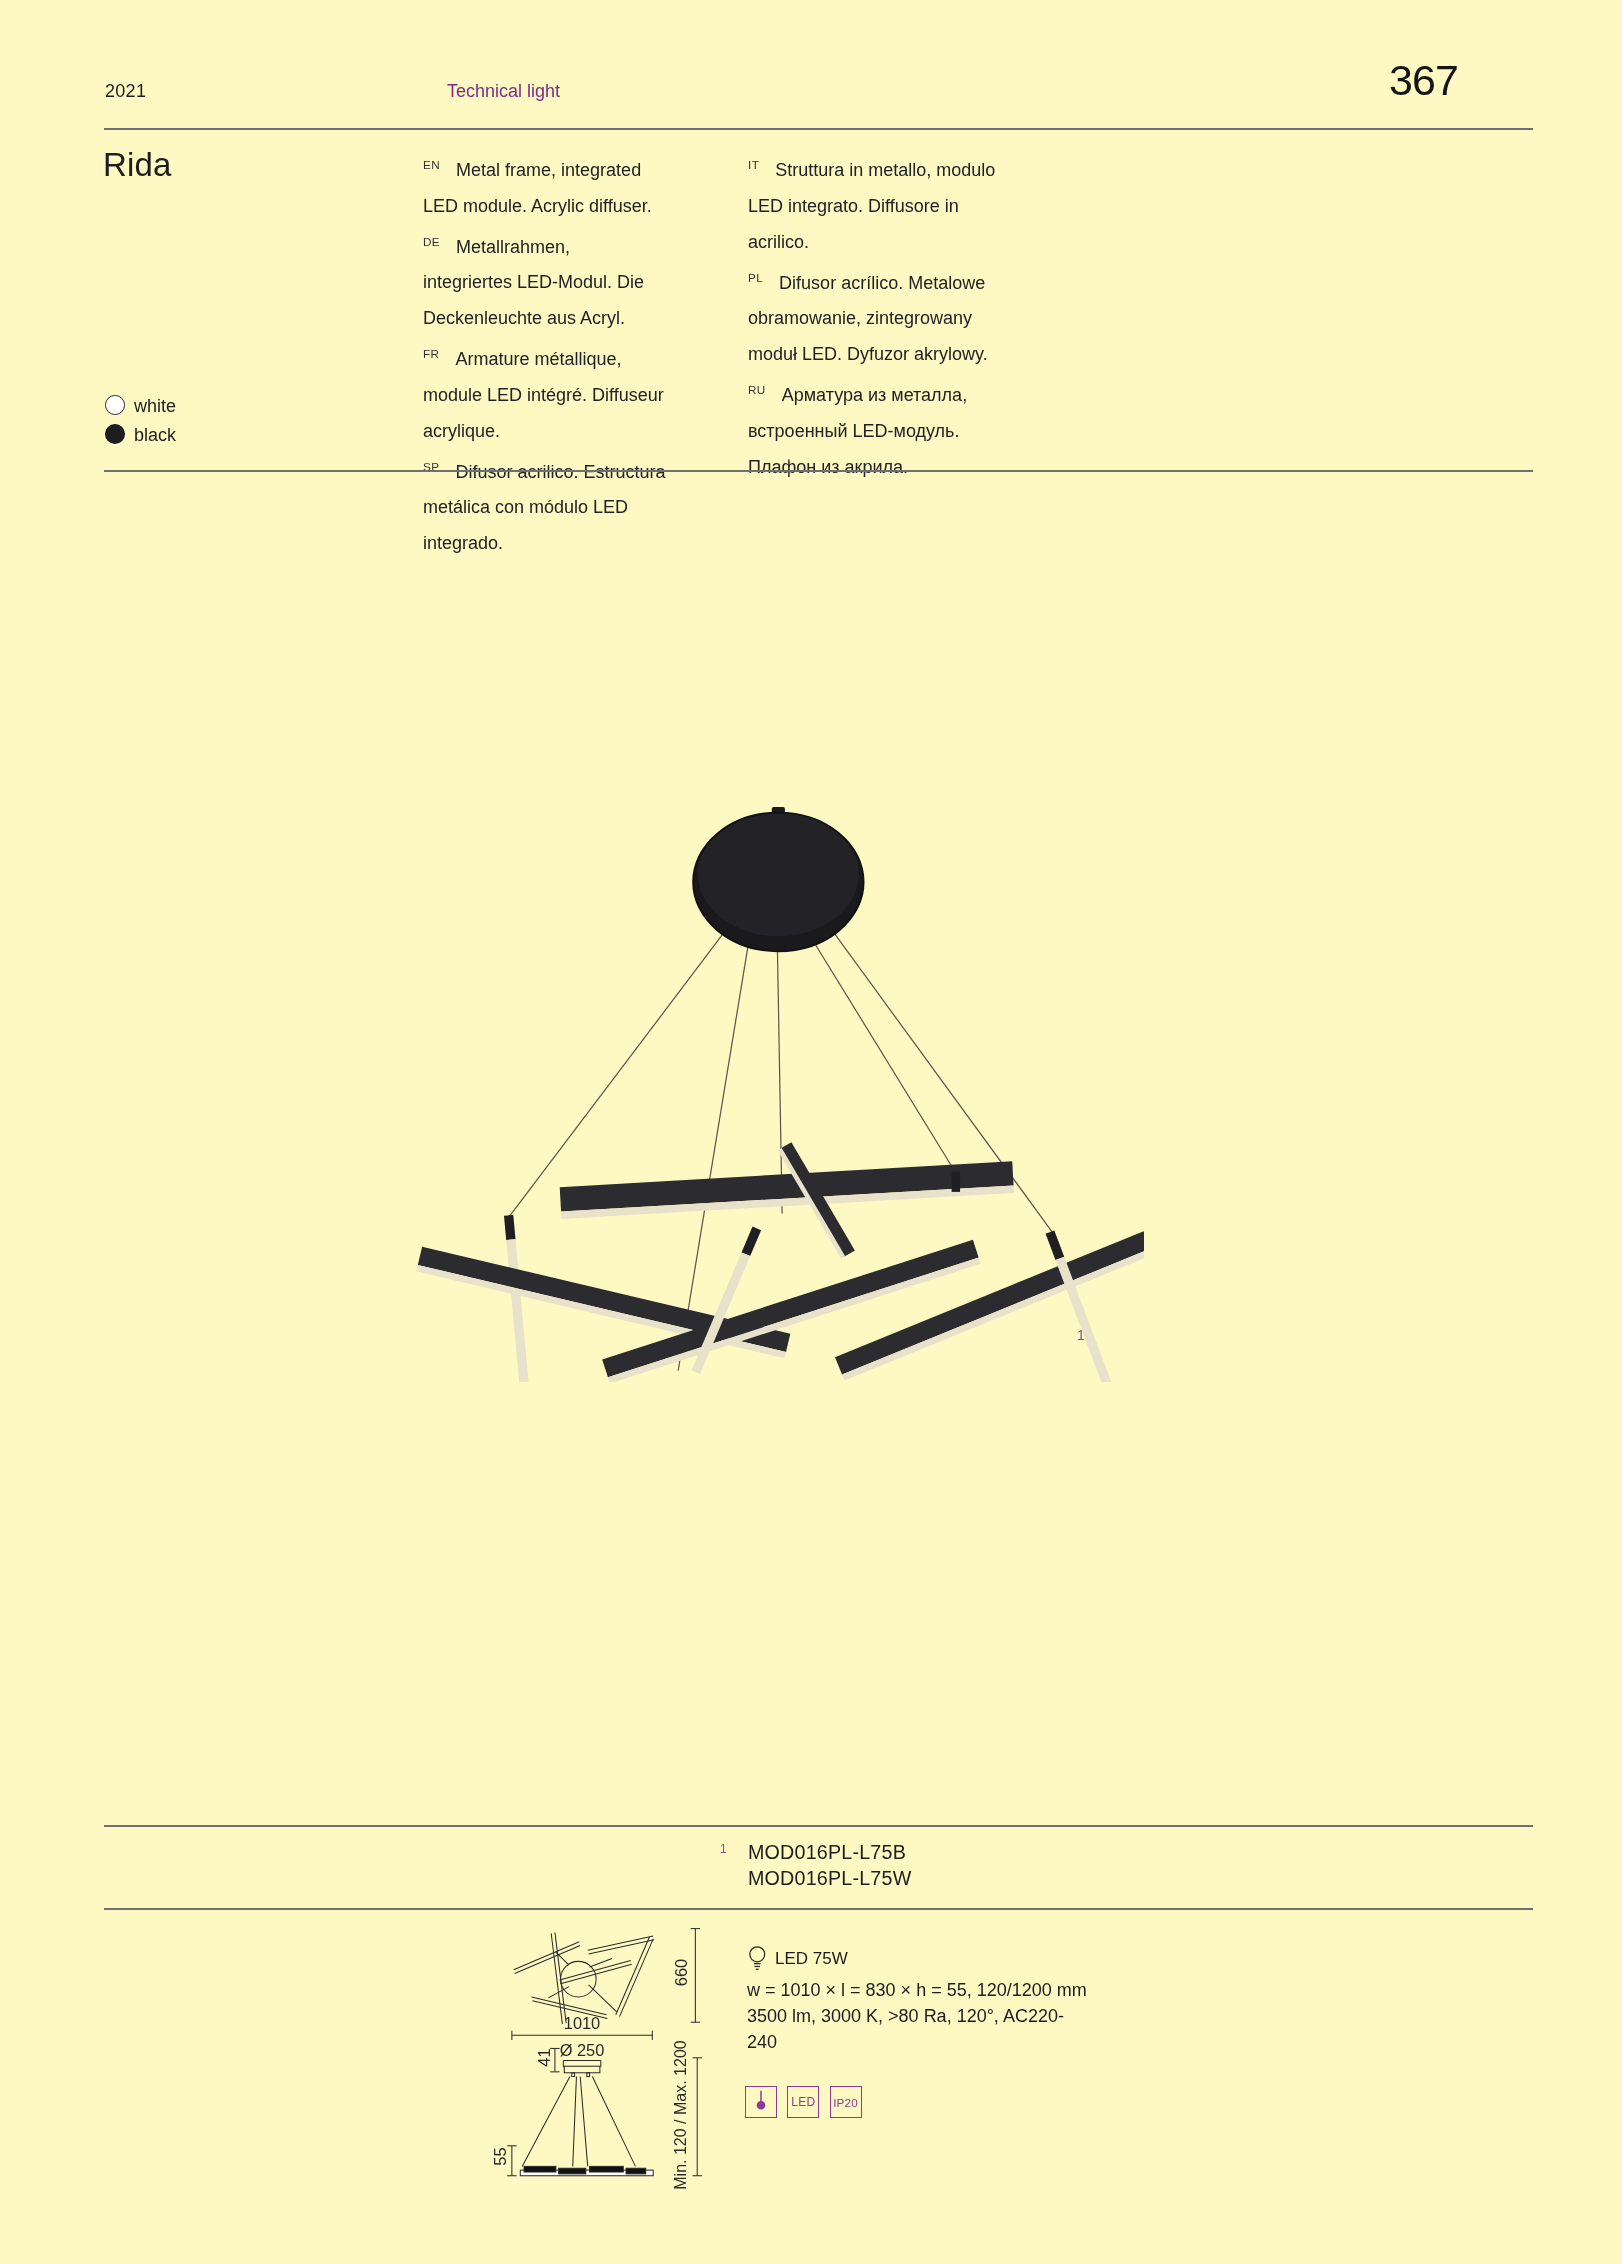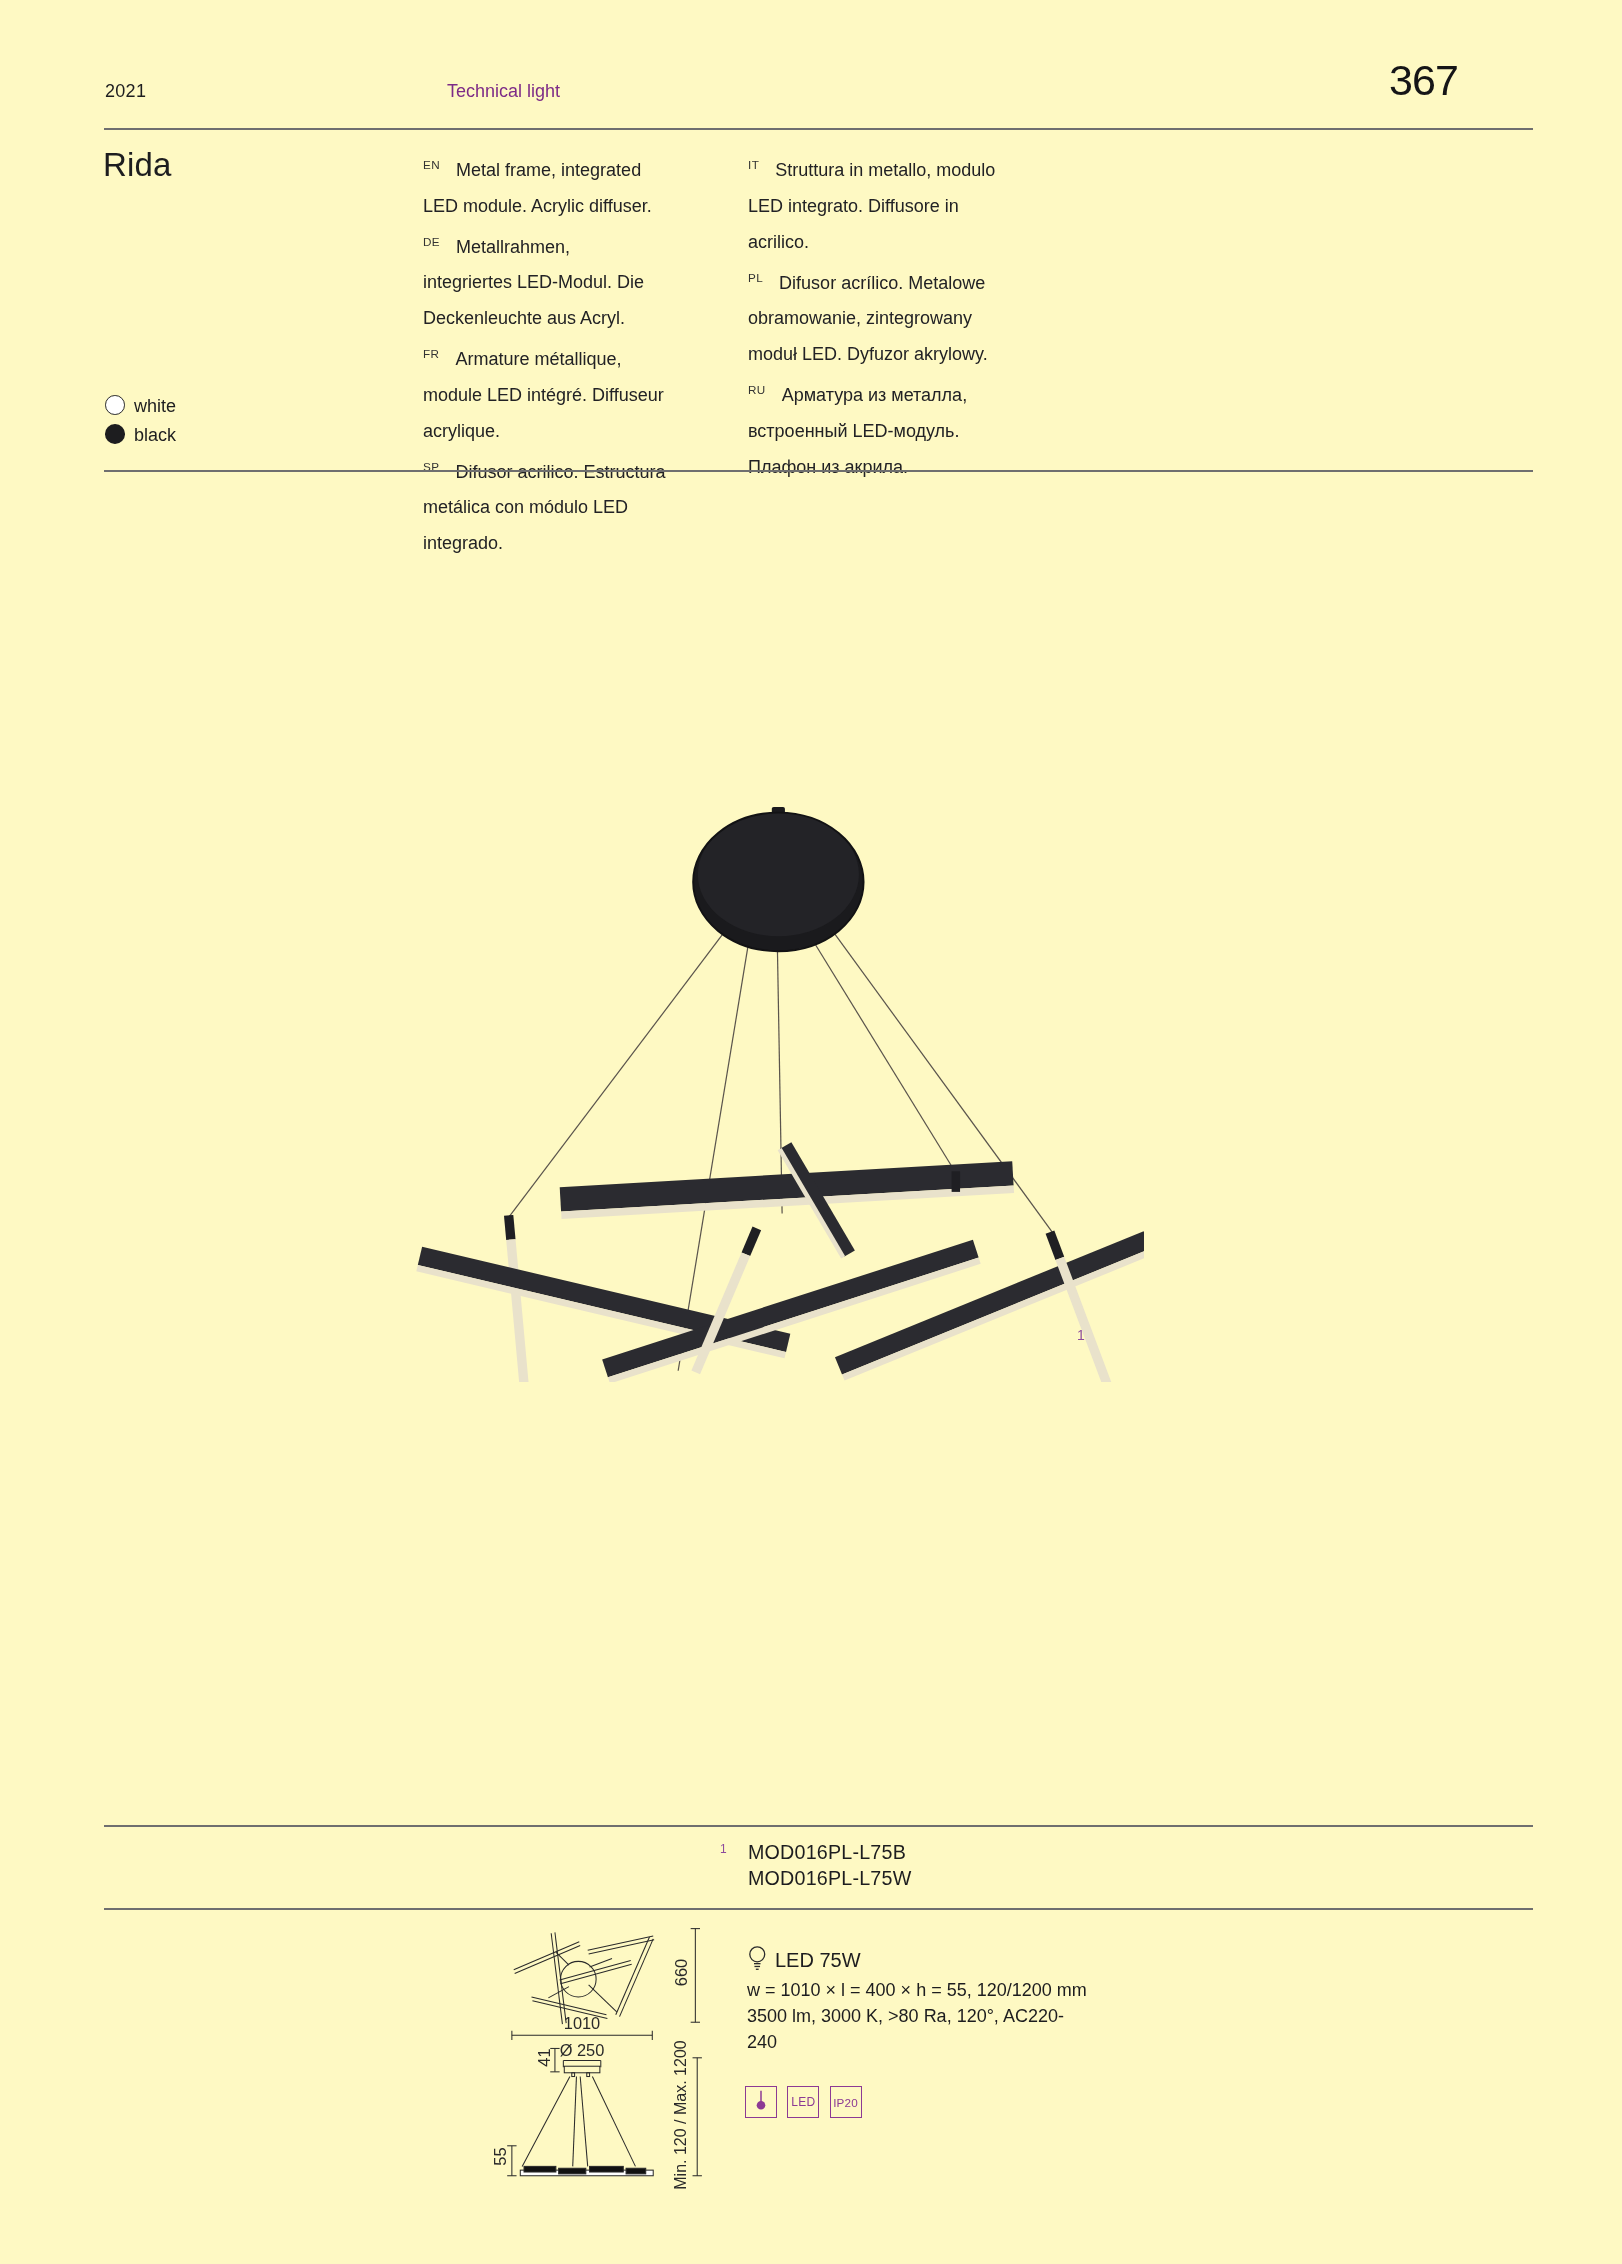--- a/index.html
+++ b/index.html
@@ -15,21 +15,21 @@
   .swatch.white{background:#ffffff;border:1.5px solid #2a2a2a;}
   .swatch.black{background:#1d1d1f;}
   .swlabel{position:absolute;font-size:18px;}
   .desccol{position:absolute;font-size:18px;line-height:36px;color:#222225;}
   .desccol p{margin:0;}
   .lang{font-size:11.7px;vertical-align:6.6px;letter-spacing:0.4px;margin-right:16px;color:#333;}
   .preline{white-space:pre-line;}
   .figref{position:absolute;font-size:14px;color:#8c4a9c;}
   .coderef{position:absolute;font-size:12px;color:#8c4a9c;}
   .codes{position:absolute;font-size:19.7px;line-height:26px;letter-spacing:0.2px;}
-  .speclamp{position:absolute;font-size:20px;}
+  .speclamp{position:absolute;font-size:17px;}
   .specline{position:absolute;font-size:18px;line-height:26px;}
   .dimtext{position:absolute;font-size:16.4px;color:#2a2a2a;text-align:center;}
   .rot{transform:rotate(-90deg);}
   .badges{position:absolute;display:flex;gap:10.3px;}
   .badge{width:32px;height:32px;border:1.9px solid #8c3a94;box-sizing:border-box;
          display:flex;align-items:center;justify-content:center;color:#8c3a94;
          font-size:12px;font-weight:400;letter-spacing:0.2px;}
   .badge.ip{font-size:11.7px;}
 </style>
 </head>
@@ -242,21 +242,21 @@
 
   <svg class="abs" style="left:746px;top:1945px;" width="22.5" height="28" viewBox="0 0 24 30">
     <g stroke="#2a2a2a" stroke-width="1.4" fill="none">
       <circle cx="12" cy="10" r="8"></circle>
       <line x1="8.5" y1="20" x2="15.5" y2="20"></line>
       <line x1="9" y1="23" x2="15" y2="23"></line>
       <line x1="10.5" y1="26" x2="13.5" y2="26"></line>
     </g>
   </svg>
   <div class="speclamp" style="left:775px;top:1949px;">LED 75W</div>
-  <div class="specline" style="left:747px;top:1977px;width:440px;">w = 1010 × l = 400 × h = 55, 120/1200 mm</div>
+  <div class="specline" style="left:747px;top:1977px;width:440px;">w = 1010 × l = 830 × h = 55, 120/1200 mm</div>
   <div class="specline preline" style="left:747px;top:2003px;width:440px;">3500 lm, 3000 K, &gt;80 Ra, 120°, AC220-
 240</div>
 
   <div class="badges" style="left:745px;top:2086px;">
     <div class="badge">
       <svg width="28" height="28" viewBox="0 0 30 30">
         <line x1="15" y1="3" x2="15" y2="15" stroke="#8c3a94" stroke-width="1.6"></line>
         <circle cx="15" cy="18.5" r="4.6" fill="#8c3a94"></circle>
       </svg>
     </div>

